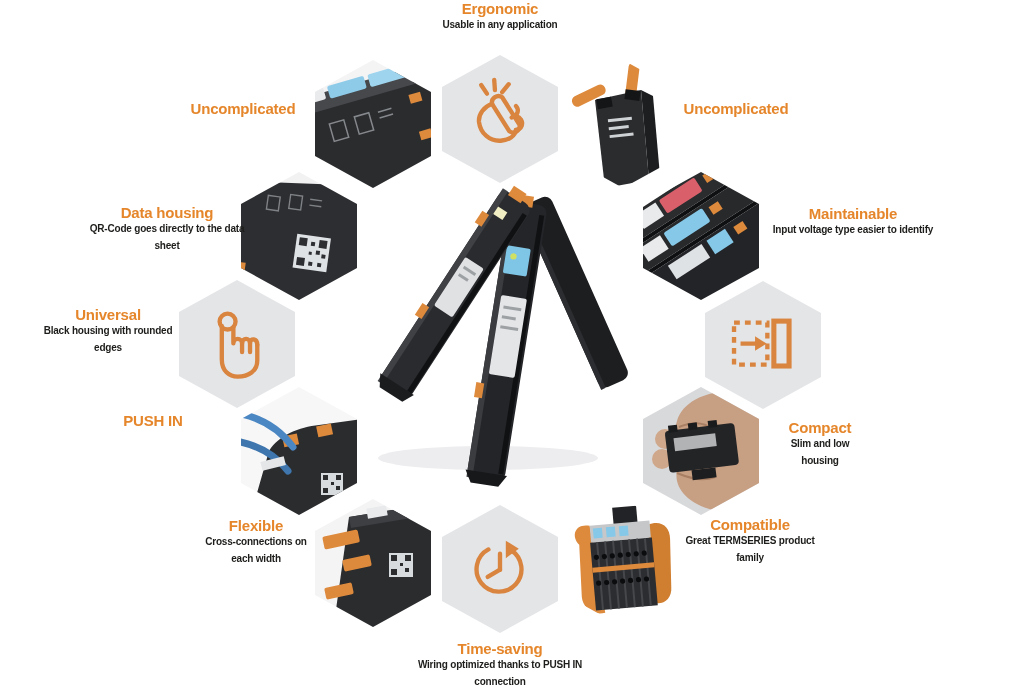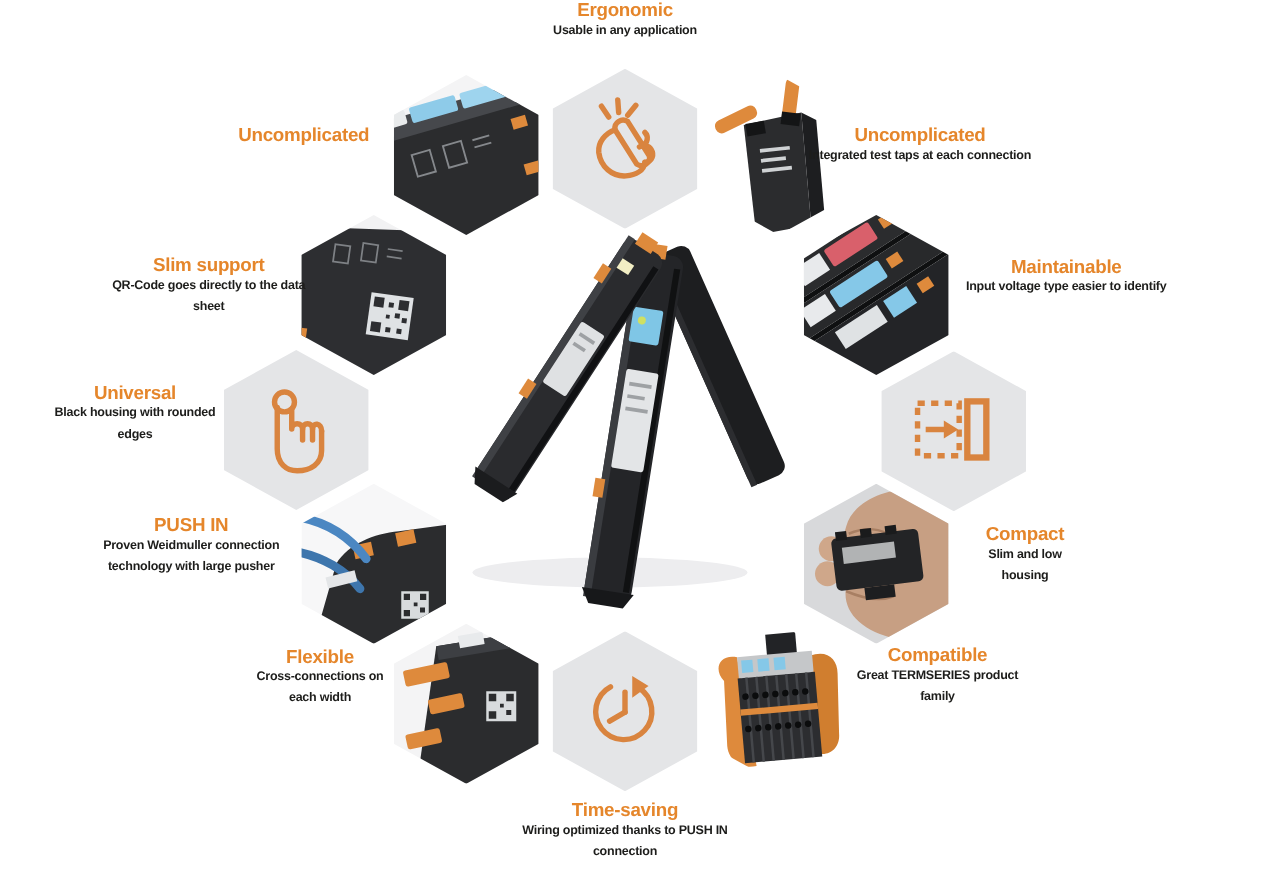--- a/index.html
+++ b/index.html
@@ -29,42 +29,40 @@
     <div class="f-title">Ergonomic</div>
     <div class="f-desc">Usable in any application</div>
   </div>
 
   <div class="feature" style="left:243px;top:101px;width:150px">
     <div class="f-title">Uncomplicated</div>
   </div>
 
   <div class="feature" style="left:736px;top:101px;width:182px">
     <div class="f-title">Uncomplicated</div>
-    <div class="f-desc">Integrated test taps at each connection</div>
   </div>
 
   <div class="feature" style="left:167px;top:205px;width:155px">
-    <div class="f-title">Slim support</div>
+    <div class="f-title">Data housing</div>
     <div class="f-desc">QR-Code goes directly to the data sheet</div>
   </div>
 
   <div class="feature" style="left:853px;top:206px;width:165px">
     <div class="f-title">Maintainable</div>
     <div class="f-desc">Input voltage type easier to identify</div>
   </div>
 
   <div class="feature" style="left:108px;top:307px;width:130px">
     <div class="f-title">Universal</div>
     <div class="f-desc">Black housing with rounded edges</div>
   </div>
 
 
   <div class="feature" style="left:153px;top:413px;width:175px">
     <div class="f-title">PUSH IN</div>
-    <div class="f-desc">Proven Weidmuller connection technology with large pusher</div>
   </div>
 
   <div class="feature" style="left:820px;top:420px;width:95px">
     <div class="f-title">Compact</div>
     <div class="f-desc">Slim and low housing</div>
   </div>
 
   <div class="feature" style="left:256px;top:518px;width:120px">
     <div class="f-title">Flexible</div>
     <div class="f-desc">Cross-connections on each width</div>

